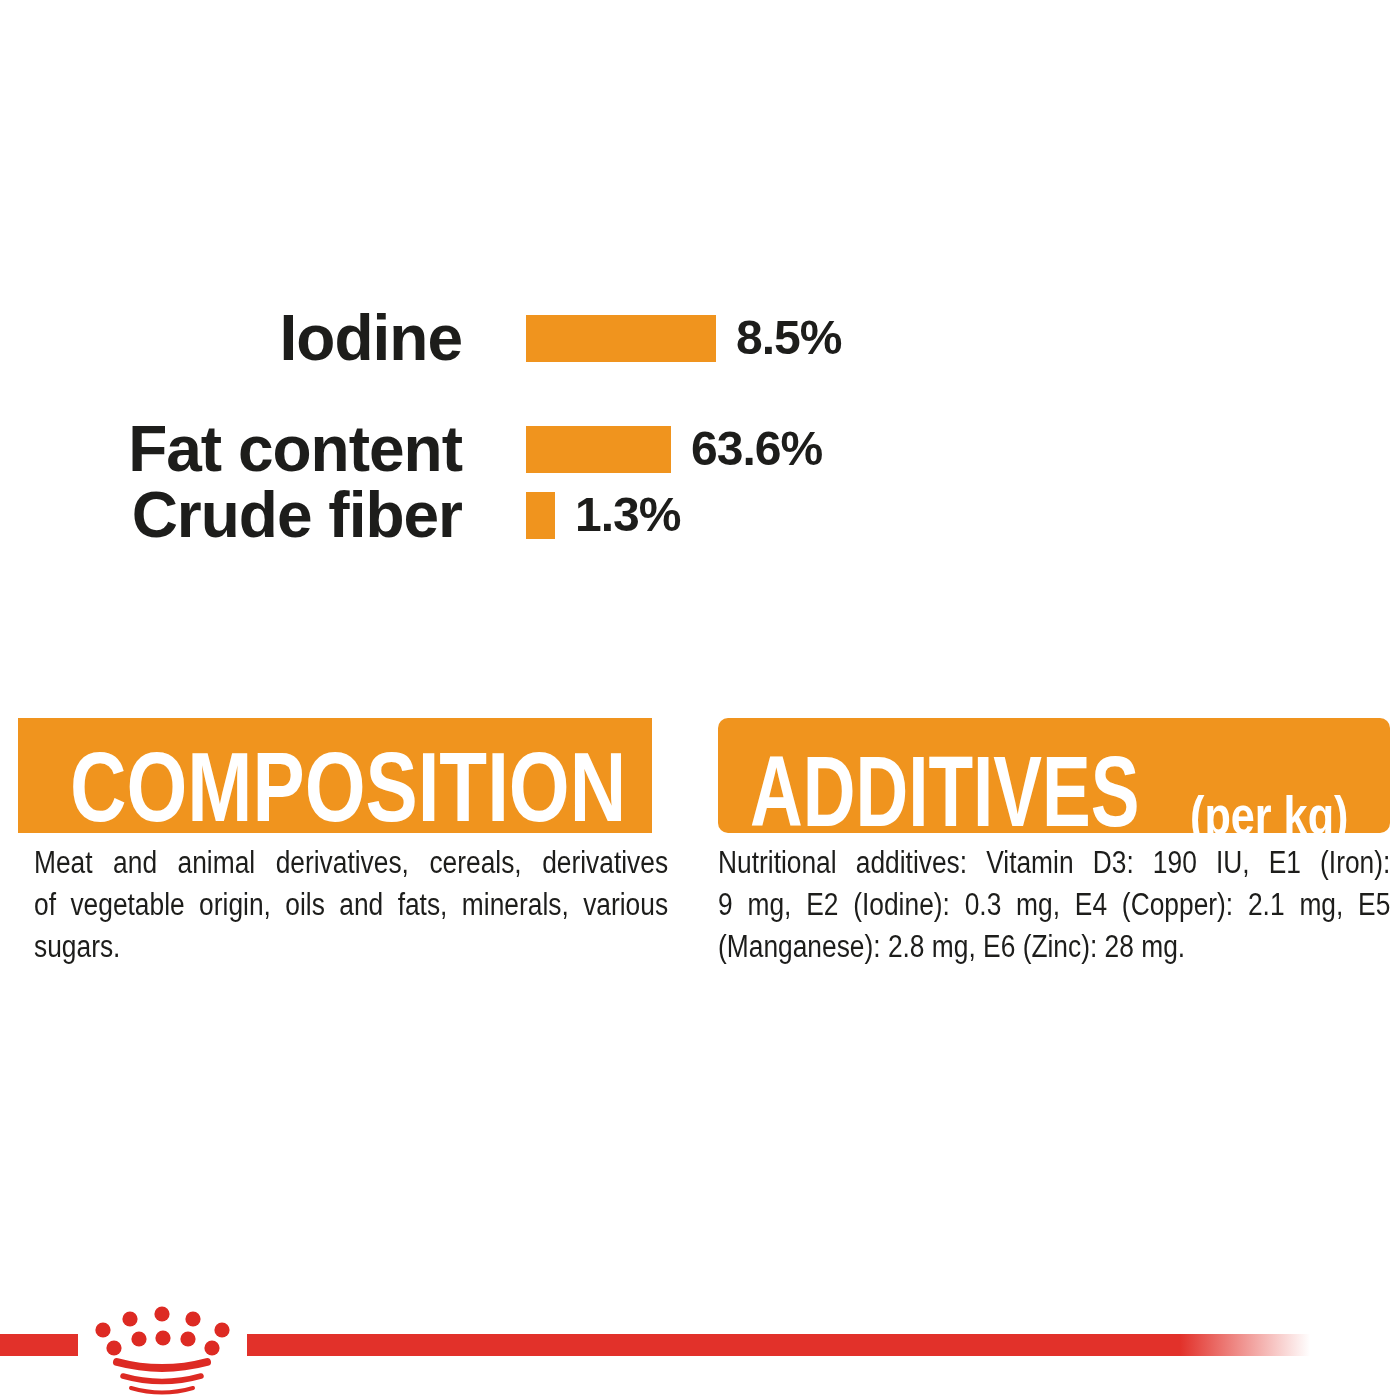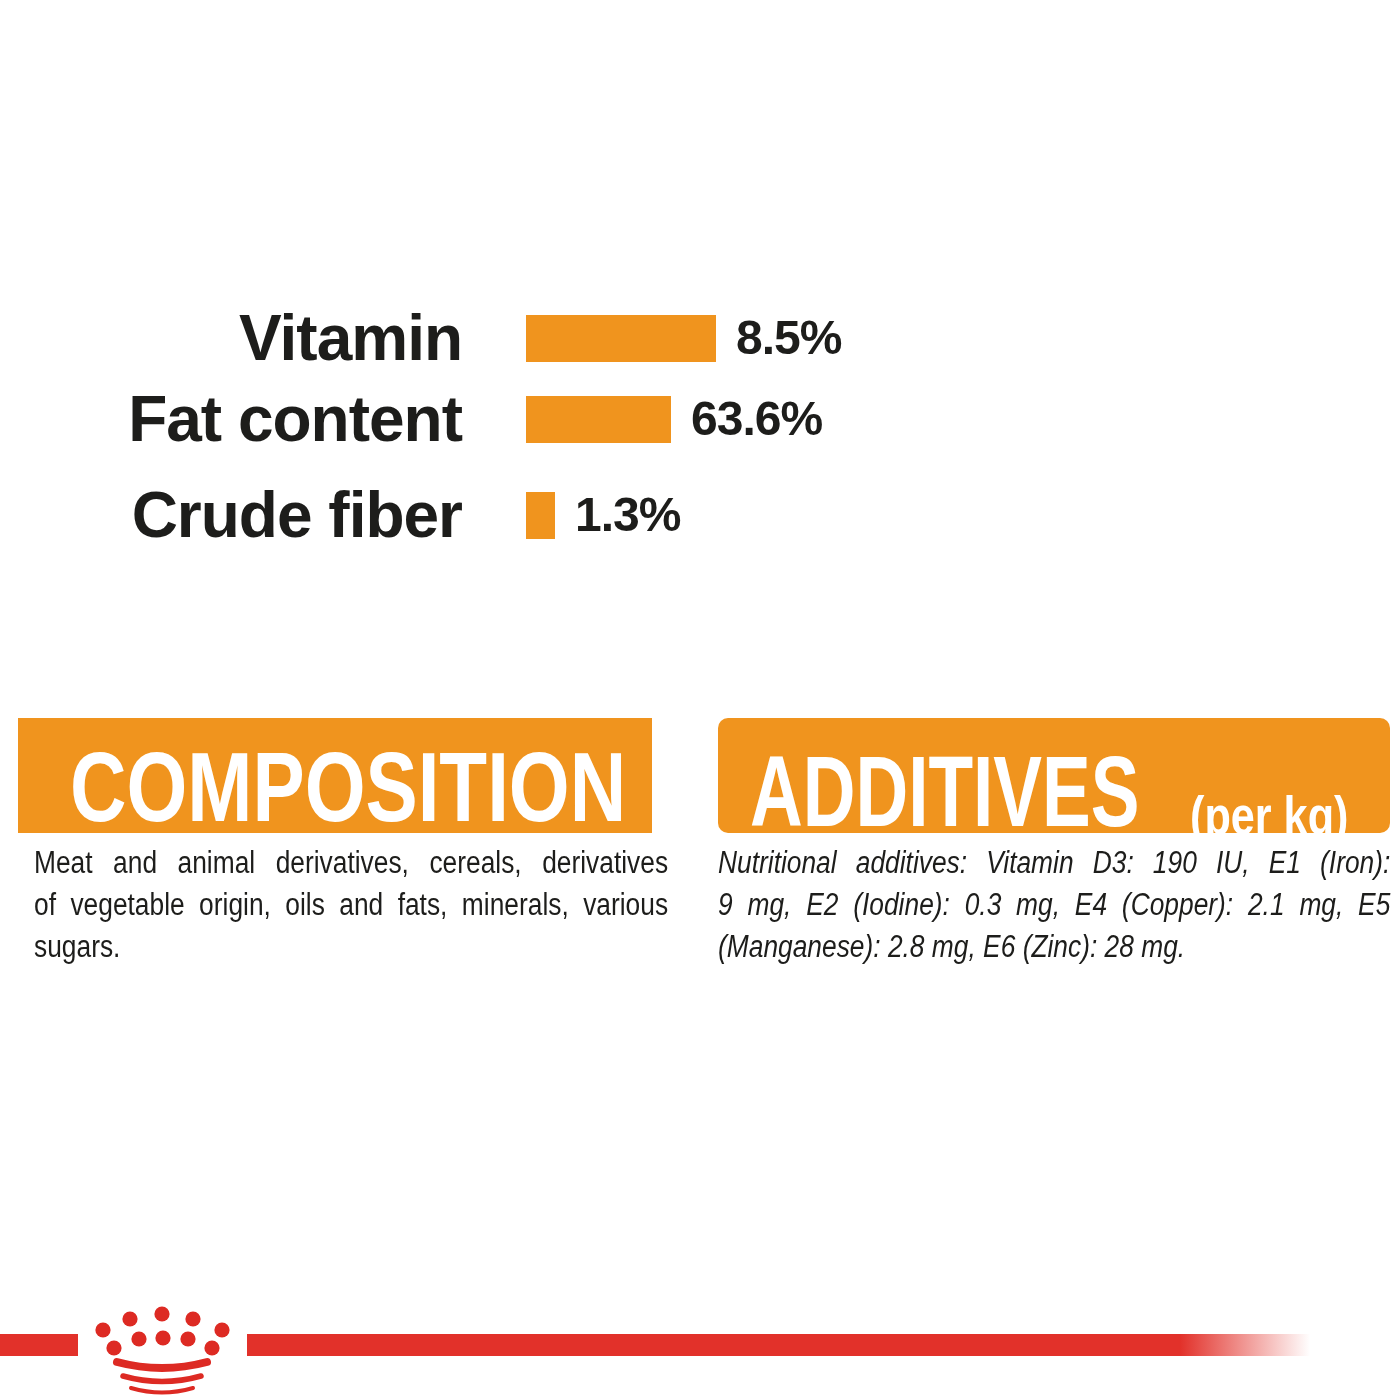--- a/index.html
+++ b/index.html
@@ -34,34 +34,34 @@
     font-weight:700;font-size:100px;line-height:1;color:var(--white);
     transform:scaleX(0.73);transform-origin:left bottom;white-space:nowrap;
   }
   .banner-add .bunit{
     position:absolute;left:472px;bottom:-9px;
     font-weight:700;font-size:54px;line-height:1;color:var(--white);
     transform:scaleX(0.80);transform-origin:left bottom;white-space:nowrap;
   }
   
   .crow{position:absolute;left:0;height:58px;display:flex;align-items:center;}
-  .crow-0{top:309px;} .crow-1{top:390px;} .crow-2{top:486px;}
+  .crow-0{top:309px;} .crow-1{top:420px;} .crow-2{top:486px;}
   .clabel{
     width:462px;text-align:right;font-weight:700;font-size:64px;line-height:1;
     color:var(--ink);letter-spacing:-1px;white-space:nowrap;
   }
   .cbar{height:47px;background:var(--orange);margin-left:64px;flex:0 0 auto;}
   .cval{
     margin-left:20px;font-weight:700;font-size:48px;line-height:1;
     color:var(--ink);letter-spacing:-1px;white-space:nowrap;
   }
   
   .para{position:absolute;top:842px;font-size:31px;line-height:42px;color:var(--ink);}
   .para-comp{left:34px;width:634px;}
-  .para-add{left:718px;width:672px;font-style:italic;}
+  .para-add{left:718px;width:672px;}
   .cond{transform:scaleX(0.85);transform-origin:left top;}
   .para-comp .cond{width:746px;}
   .para-add .cond{width:791px;}
   .jline{text-align:justify;text-align-last:justify;}
   .lline{text-align:left;}
   
   .stripe{position:absolute;top:1334px;height:22px;background:var(--red);}
   .stripe-left{left:0;width:78px;}
   .stripe-right{
     left:247px;width:1085px;
@@ -70,21 +70,21 @@
   .crown{position:absolute;left:83px;top:1300px;width:154px;height:100px;}
 </style>
 </head>
 <body>
 
 <div class="canvas">
 
 
   <div>
     <div class="crow crow-0">
-      <div class="clabel">Vitamin</div>
+      <div class="clabel">Iodine</div>
       <div class="cbar" style="width: 190px;"></div>
       <div class="cval">8.5%</div>
     </div>
     <div class="crow crow-1">
       <div class="clabel">Fat content</div>
       <div class="cbar" style="width: 145px;"></div>
       <div class="cval">63.6%</div>
     </div>
     <div class="crow crow-2">
       <div class="clabel">Crude fiber</div>

